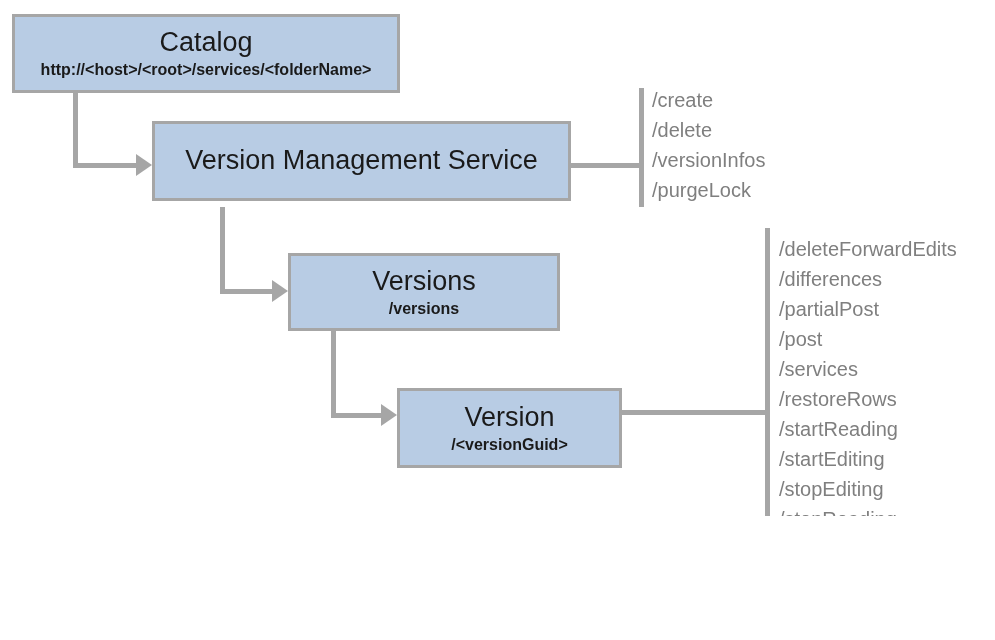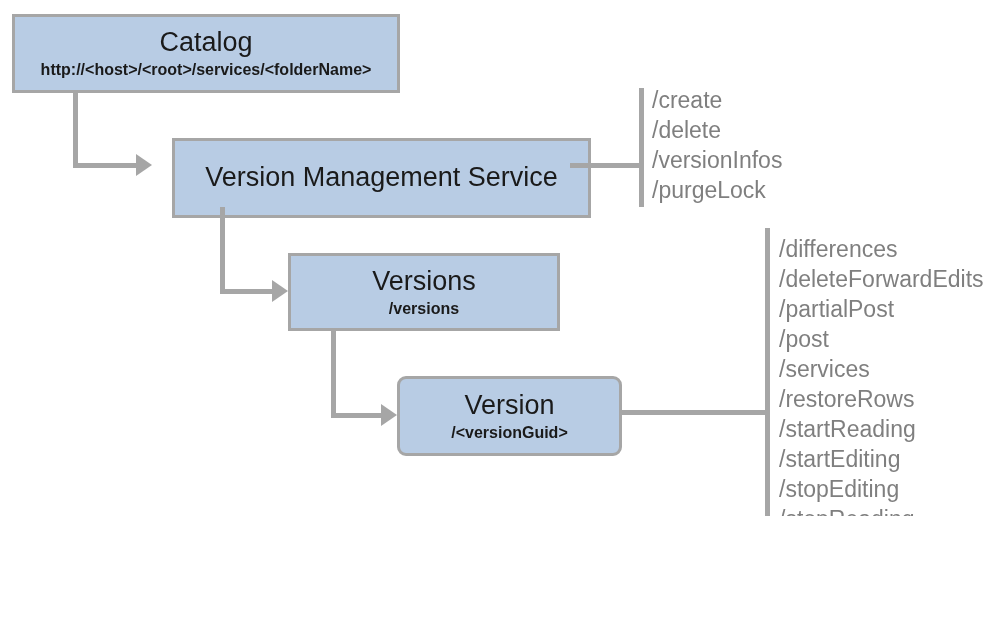--- a/index.html
+++ b/index.html
@@ -39,23 +39,23 @@
     white-space: nowrap;
   }
   .node-subtitle {
     font-size: 16px;
     font-weight: bold;
     line-height: 1.2;
     color: var(--title-color);
     white-space: nowrap;
   }
   #node-catalog  { left: 12px;  top: 14px;  width: 388px; height: 79px; }
-  #node-vms      { left: 152px; top: 138px; width: 419px; height: 80px; margin-left: 20px; }
+  #node-vms      { left: 152px; top: 121px; width: 419px; height: 80px; }
   #node-versions { left: 288px; top: 253px; width: 272px; height: 78px; text-align: center; }
-  #node-version  { left: 397px; top: 376px; width: 225px; height: 80px; border-radius: 9px; }
+  #node-version  { left: 397px; top: 388px; width: 225px; height: 80px; }
 
   .seg { position: absolute; background: var(--connector); }
   
   #c1v { left: 73px;  top: 92px;  width: 5px;  height: 76px; }
   #c1h { left: 73px;  top: 163px; width: 64px; height: 5px;  }
   
   #c2v { left: 220px; top: 207px; width: 5px;  height: 87px; }
   #c2h { left: 220px; top: 289px; width: 53px; height: 5px;  }
   
   #c3v { left: 331px; top: 329px; width: 5px;  height: 89px; }
@@ -73,21 +73,21 @@
     border-top: 11px solid transparent;
     border-bottom: 11px solid transparent;
     border-left: 16px solid var(--connector);
   }
   #a1 { left: 136px; top: 154px; }
   #a2 { left: 272px; top: 280px; }
   #a3 { left: 381px; top: 404px; }
 
   .endpoints {
     position: absolute;
-    font-size: 23px;
+    font-size: 20px;
     line-height: 30px;
     color: var(--endpoint-color);
     white-space: nowrap;
   }
   #list-vms     { left: 652px; top: 85px;  }
   #list-version { left: 779px; top: 234px; }
 </style>
 </head>
 <body>
 
@@ -130,22 +130,22 @@
   <div class="seg" id="c5h"></div>
   <div class="seg" id="c5bar"></div>
 
   <div class="endpoints" id="list-vms">
       <div>/create</div>
       <div>/delete</div>
       <div>/versionInfos</div>
       <div>/purgeLock</div>
     </div>
   <div class="endpoints" id="list-version">
+      <div>/deleteForwardEdits</div>
       <div>/differences</div>
-      <div>/deleteForwardEdits</div>
       <div>/partialPost</div>
       <div>/post</div>
       <div>/services</div>
       <div>/restoreRows</div>
       <div>/startReading</div>
       <div>/startEditing</div>
       <div>/stopEditing</div>
       <div>/stopReading</div>
     </div>
 

